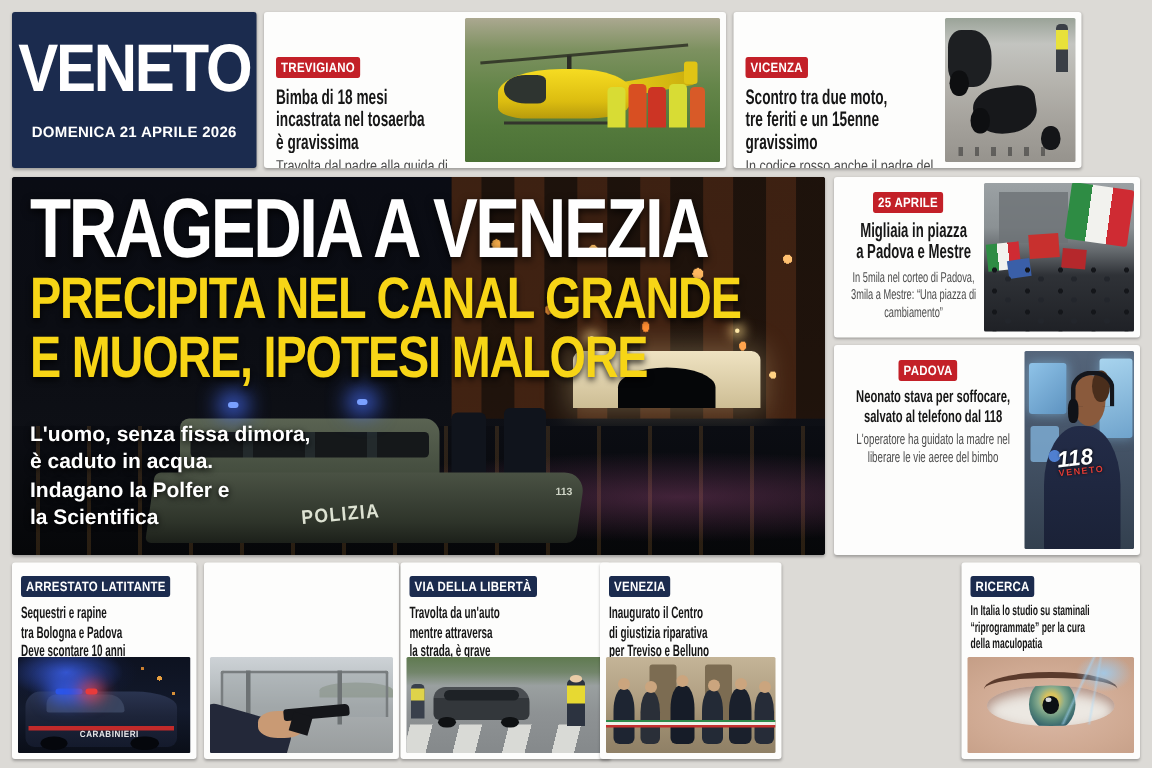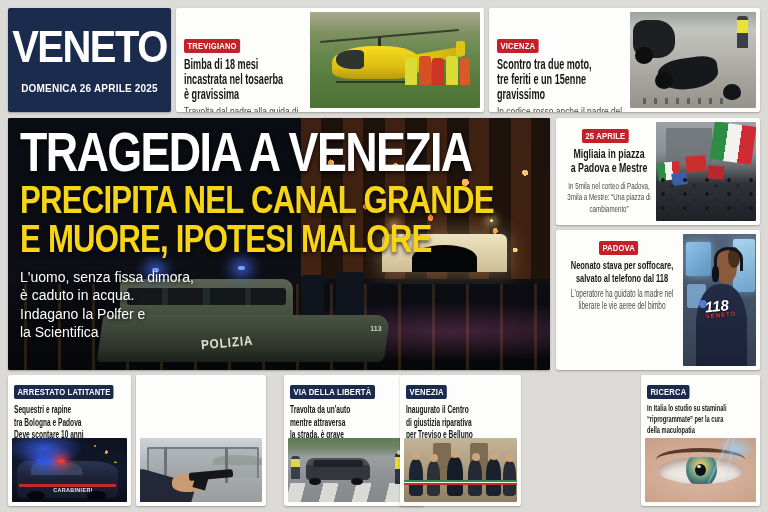--- a/index.html
+++ b/index.html
@@ -14,35 +14,35 @@
   .x65{width:154%;transform:scaleX(.65);}
   .x60{width:167%;transform:scaleX(.6);}
   .hl{font-weight:bold;color:#161616;}
   .sub{color:#4a4a4a;}
   
   .masthead{left:8px;top:8px;width:163px;height:104px;background:var(--navy,#1b2b4e);color:#fff;text-align:center;}
   .mh-title{font-weight:bold;font-size:40px;letter-spacing:-1.5px;margin-top:16px;transform:scaleY(1.12);}
   .mh-date{font-weight:bold;font-size:10px;letter-spacing:.2px;margin-top:14px;}
   
   .ts1{left:176px;top:8px;width:308px;height:104px;}
-  .ts2{left:489px;top:8px;width:271px;height:104px;}
+  .ts2{left:489px;top:8px;width:219px;height:104px;padding-left:13px;}
   .ts-text{position:absolute;left:8px;top:7px;margin-top:20px;}
   .ts1 .ts-text{width:124px;}
   .ts2 .ts-text{width:130px;}
   .ts-hl{font-size:14px;line-height:1.07;margin-top:4px;}
   .ts-sub{font-size:10.5px;line-height:1.18;margin-top:3px;}
   .ph{position:absolute;border-radius:1px;overflow:hidden;}
   .ts1 .ph{left:134px;top:4px;right:4px;bottom:4px;}
   .ts2 .ph{left:141px;top:4px;right:4px;bottom:4px;}
   
   .lead{left:8px;top:118px;width:542px;height:252px;background:#06070b;color:#fff;}
   .lead-text{position:absolute;left:12px;top:6px;z-index:6;}
   .kicker{font-size:56px;line-height:1.0;letter-spacing:-2px;font-weight:bold;color:#fff;text-shadow:0 2px 6px rgba(0,0,0,.8);}
   .ylw{font-size:39px;line-height:1.0;letter-spacing:-1px;font-weight:bold;color:var(--yellow,#f7d516);text-shadow:0 2px 5px rgba(0,0,0,.8);}
-  .lead-body{font-size:14px;line-height:1.32;margin-top:10px;white-space:pre-line;font-weight:normal;text-shadow:0 1px 4px #000;}
+  .lead-body{font-size:14px;line-height:1.32;margin-top:22px;white-space:pre-line;font-weight:bold;text-shadow:0 1px 4px #000;}
   .scn{position:absolute;}
   .ld-sky{left:0;top:0;right:0;height:70%;background:linear-gradient(180deg,#0a0c14,#0b0d13 60%,#0e1016);}
   .ld-bldg{right:0;top:0;width:46%;height:64%;
     background:
       radial-gradient(5px 6px at 12% 28%,#ffb34d 60%,transparent 61%),
       radial-gradient(4px 5px at 26% 55%,#ff9a3a 60%,transparent 61%),
       radial-gradient(5px 5px at 38% 30%,#ffc066 60%,transparent 61%),
       radial-gradient(4px 6px at 52% 62%,#ff8c30 60%,transparent 61%),
       radial-gradient(6px 6px at 66% 40%,#ffb860 60%,transparent 61%),
       radial-gradient(4px 5px at 78% 70%,#ff9a40 60%,transparent 61%),
@@ -73,21 +73,21 @@
   .rs1 .rs-text{width:90px;}
   .rs2 .rs-text{width:116px;}
   .rs1 .ph{left:100px;top:4px;right:4px;bottom:4px;}
   .rs2 .ph{left:127px;top:4px;right:4px;bottom:4px;}
   .rs1-hl{font-size:13.5px;line-height:1.07;margin-top:4px;}
   .rs1-sub{font-size:9.5px;line-height:1.22;margin-top:4px;}
   .rs2-hl{font-size:11.5px;line-height:1.1;margin-top:4px;}
   .rs2-sub{font-size:10px;line-height:1.22;margin-top:4px;}
   
   .bcard{top:375px;height:131px;}
-  .b1{left:8px;width:123px;}.b2{left:136px;width:130px;}.b3{left:284px;width:124px;padding-left:16px;}
+  .b1{left:8px;width:123px;}.b2{left:136px;width:130px;}.b3{left:267px;width:124px;padding-left:16px;}
   .b4{left:400px;width:121px;}.b5{left:526px;width:110px;}.b6{left:641px;width:119px;}
   .b-text{position:absolute;left:6px;top:6px;right:6px;}
   .bhl{font-size:11px;line-height:1.14;margin-top:4px;}
   .b5 .bhl{font-size:10px;}
   .b6 .bhl{font-size:9.5px;}
   .bph{left:4px;right:4px;bottom:4px;height:64px;}
   
   .ph-heli{background:linear-gradient(180deg,#aba890 0%,#7d9160 22%,#648549 48%,#547a3c 75%,#4b7136 100%);}
   .heli-rotor{position:absolute;left:6%;top:24%;width:82%;height:2px;background:rgba(35,35,28,.75);transform:rotate(-5deg);}
   .heli-mast{position:absolute;left:40%;top:26%;width:3px;height:10%;background:#2c2e26;}
@@ -172,21 +172,21 @@
   .ey-lash{position:absolute;left:10%;top:16%;width:80%;height:30%;border-top:4px solid #5a3a2c;border-radius:50%;}
   .ey-tech{position:absolute;right:0;top:0;width:60%;height:70%;background:radial-gradient(40% 40% at 70% 24%,rgba(150,210,255,.75),transparent 70%),linear-gradient(115deg,transparent 44%,rgba(170,220,255,.5) 46%,transparent 48%),linear-gradient(100deg,transparent 58%,rgba(170,220,255,.4) 60%,transparent 62%);}
 </style>
 </head>
 <body>
 
 <div id="page">
 
   <div class="card masthead">
     <div class="mh-title">VENETO</div>
-    <div class="mh-date">DOMENICA 26 APRILE 2025</div>
+    <div class="mh-date">DOMENICA 21 APRILE 2026</div>
   </div>
 
   <div class="card ts1">
     <div class="ts-text">
       <span class="tag red">TREVIGIANO</span>
       <div class="hl cnd x65 ts-hl">Bimba di 18 mesi
 incastrata nel tosaerba
 è gravissima</div>
       <div class="sub cnd x80 ts-sub">Travolta dal padre alla guida di un trattorino tagliaerba</div>
     </div>

